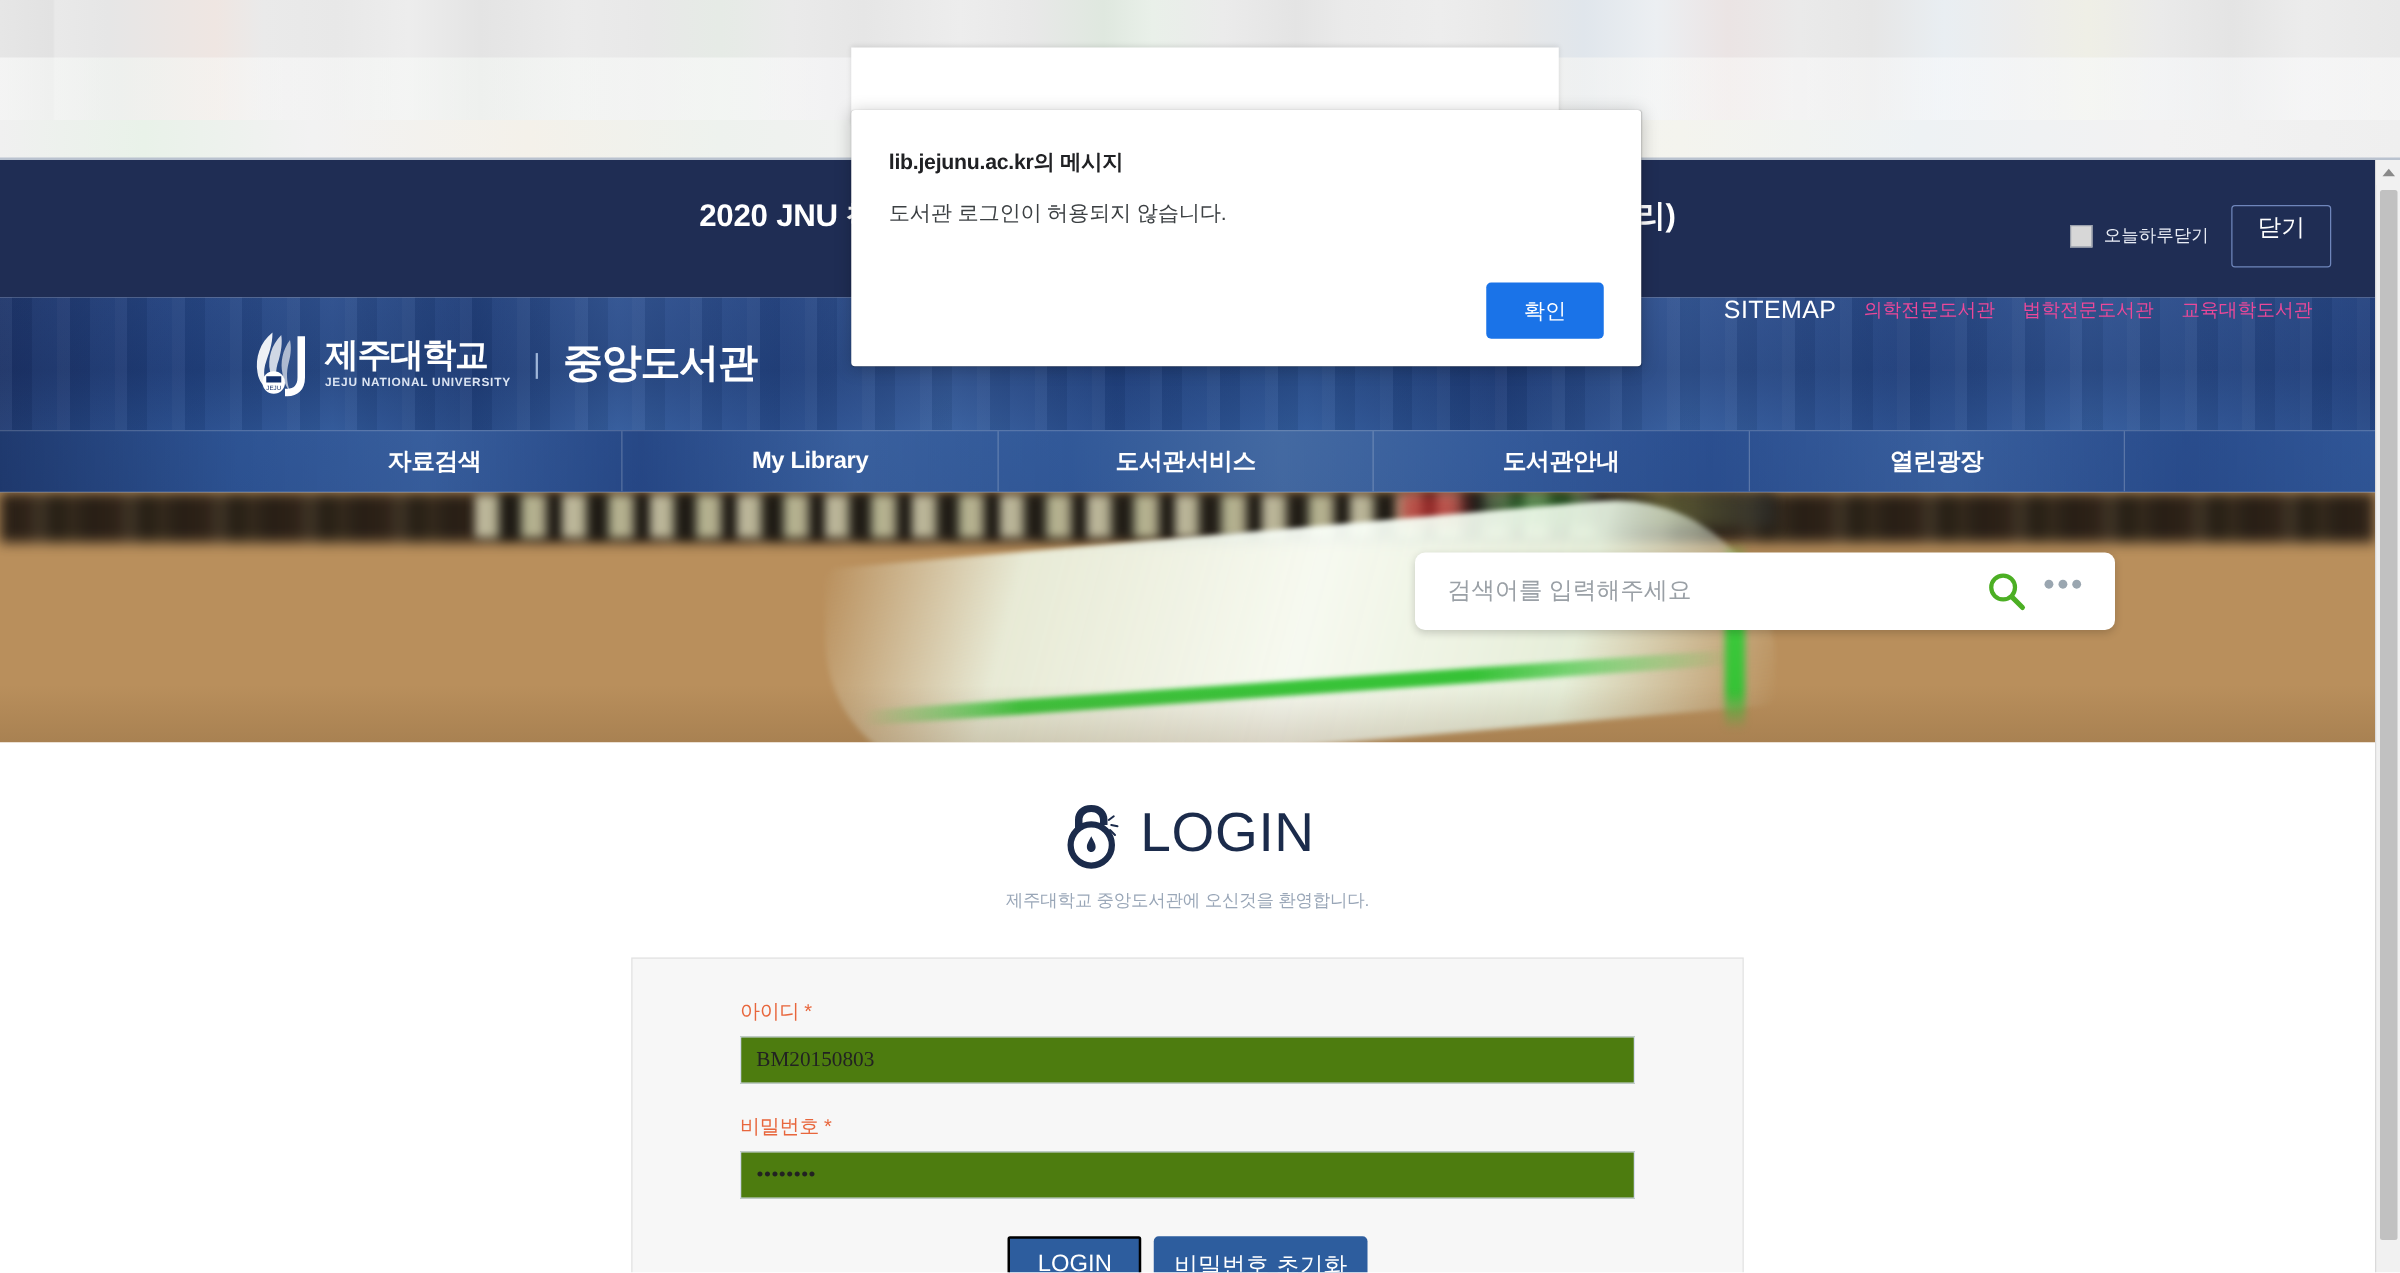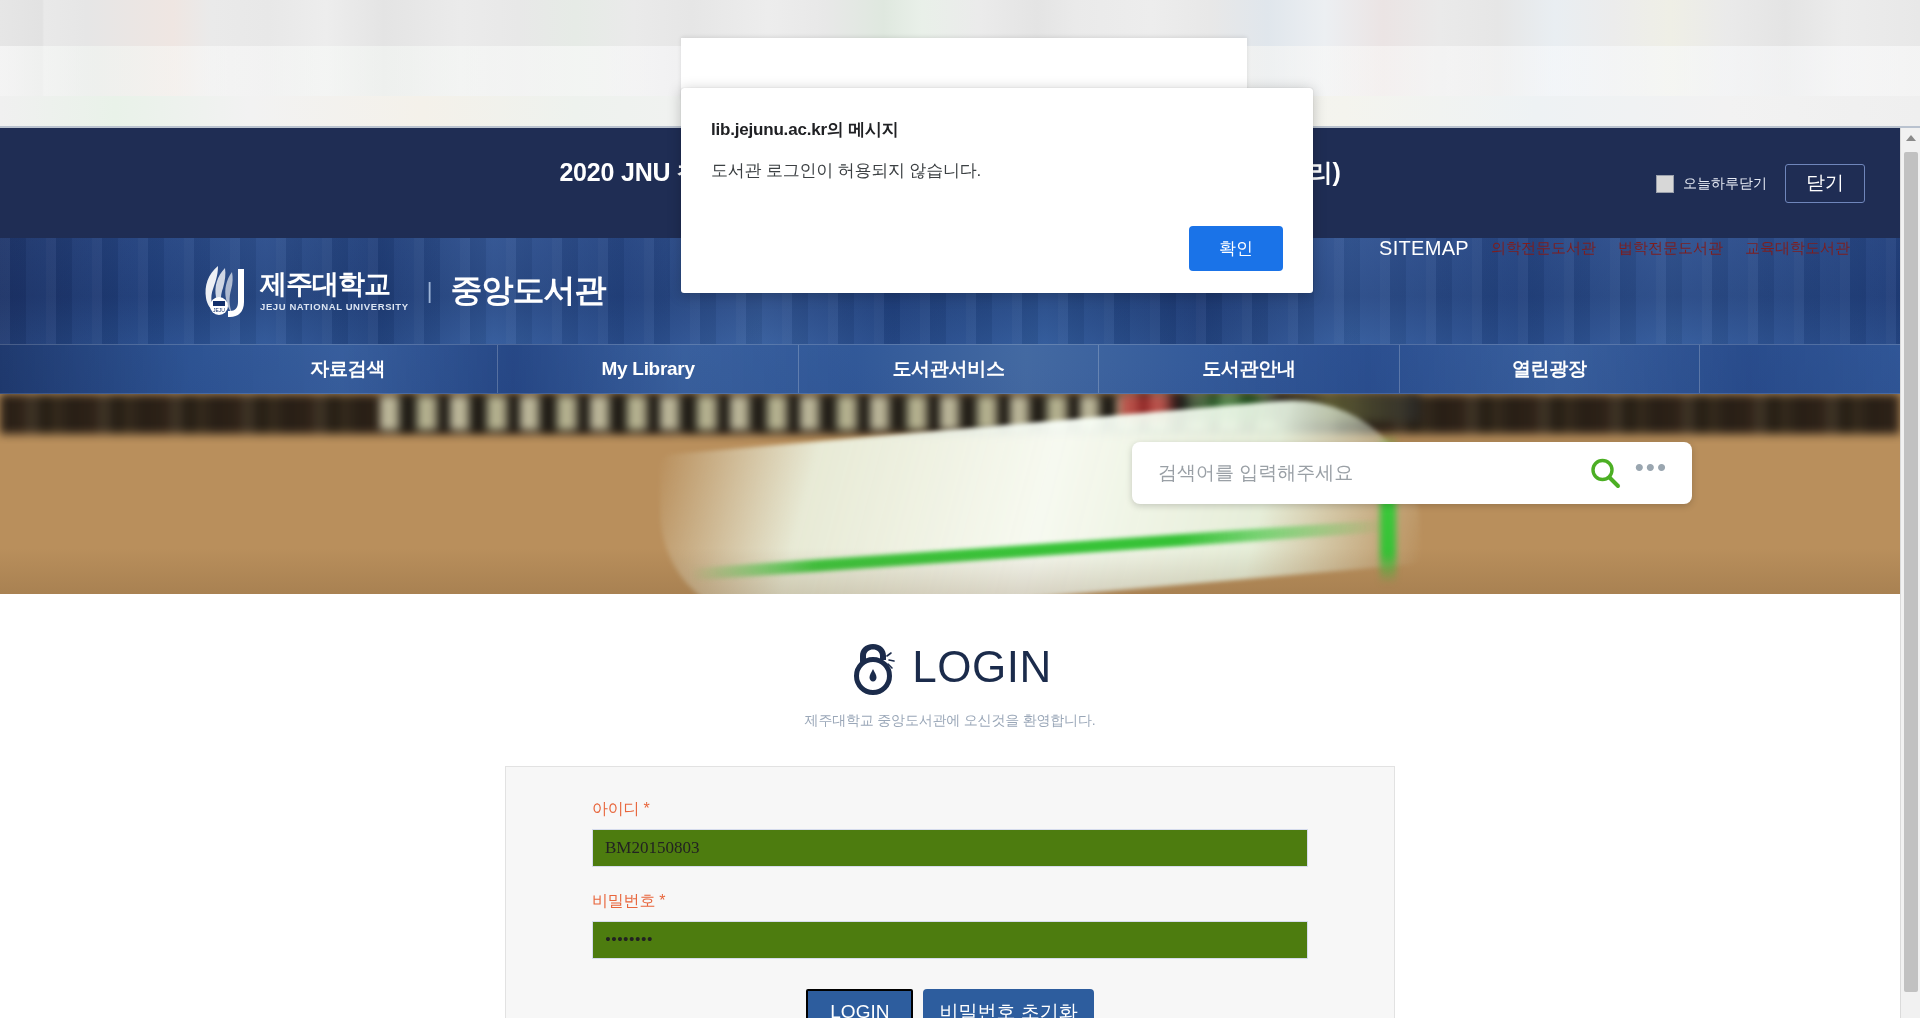--- a/index.html
+++ b/index.html
@@ -111,21 +111,21 @@
     width: 16px; height: 16px;
     background: #d7d7d7;
     border: 1px solid #9aa0ac;
     display: inline-block;
   }
   .btn-close-banner {
     border: 1px solid #6f86bb;
     color: #ffffff;
     background: transparent;
     font-size: 19px;
-    padding: 8px 20px 10px;
+    padding: 8px 20px 21px;
     border-radius: 3px;
     font-family: "Liberation Sans", sans-serif;
     cursor: pointer;
     line-height: 1;
   }
 
   
   .header {
     position: relative;
     width: 1900px;
@@ -194,21 +194,21 @@
     align-items: center;
     gap: 22px;
     z-index: 3;
   }
   .toplinks .sitemap {
     color: #ffffff;
     font-size: 20px;
     letter-spacing: .3px;
   }
   .toplinks a {
-    color: #7f1d1d;
+    color: #ec4899;
     font-size: 15px;
     text-decoration: none;
   }
 
   
   .nav {
     position: relative;
     width: 1900px;
     height: 48px;
     display: flex;

